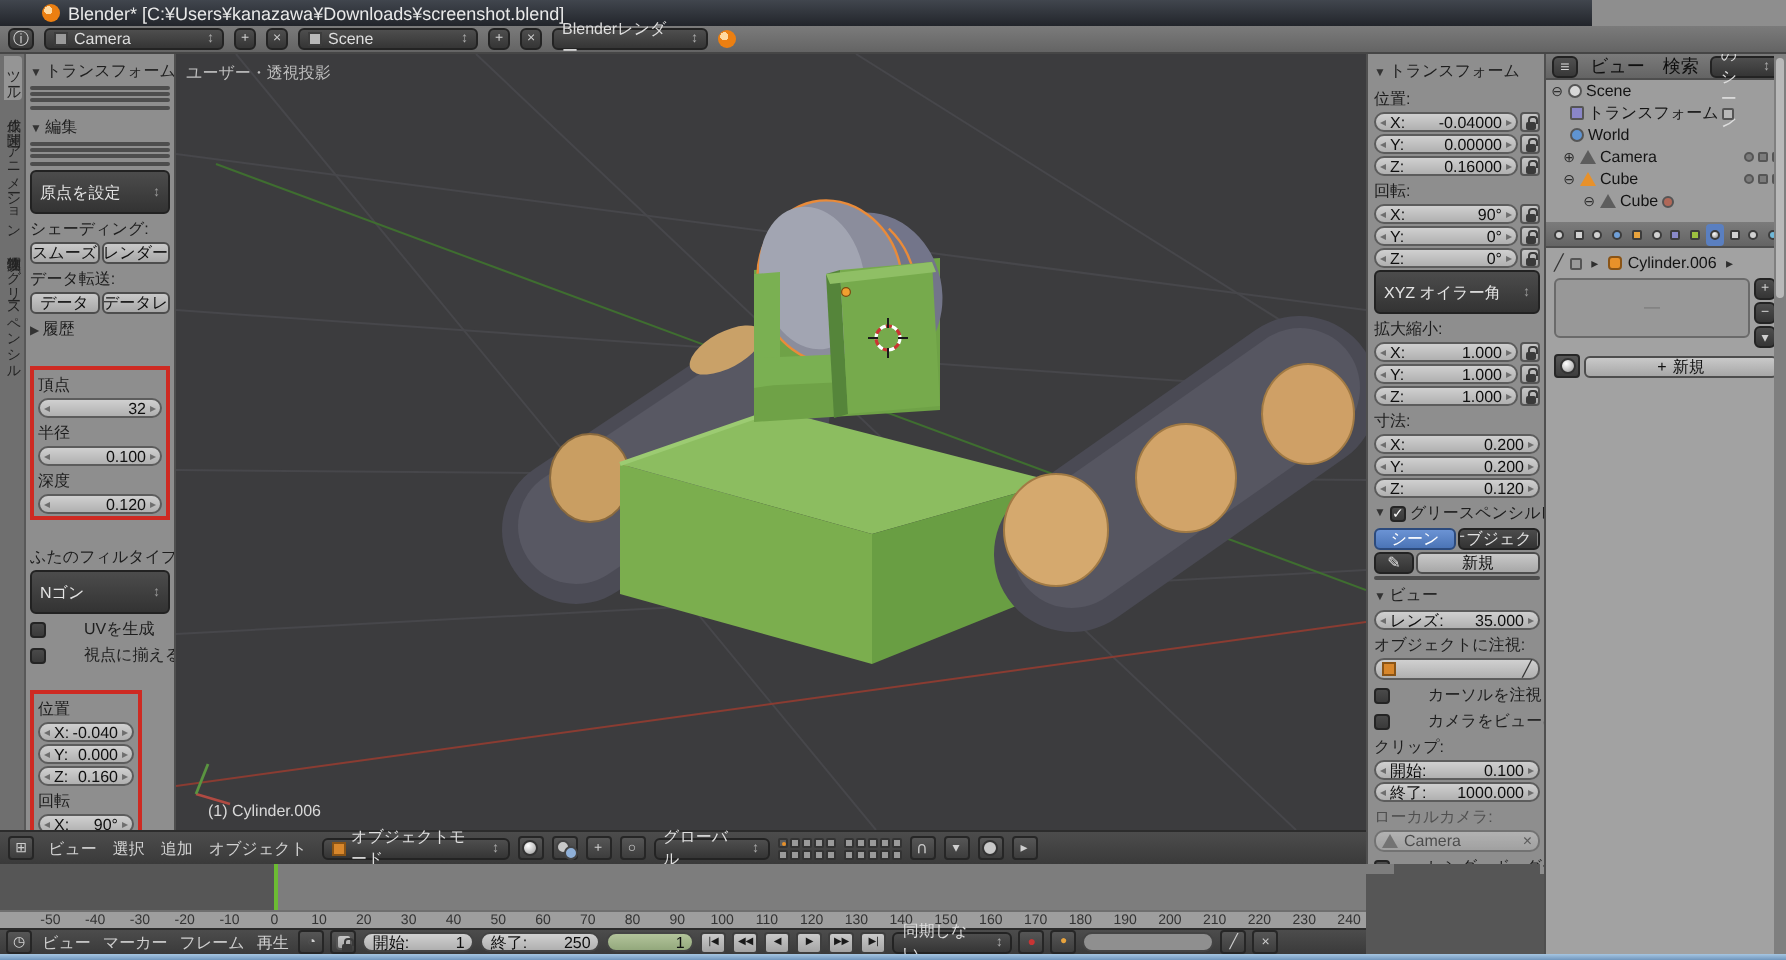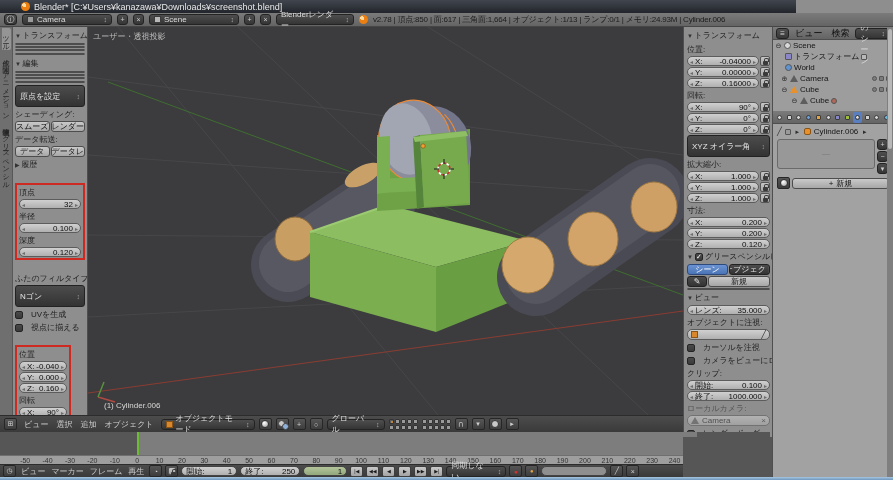--- a/index.html
+++ b/index.html
@@ -30,21 +30,21 @@
 .btn{height:11px;background:linear-gradient(#c9c9c9,#a7a7a7);border:1px solid #4d4d4d;border-radius:3px;font-size:8px;color:#101010;display:flex;align-items:center;justify-content:center;white-space:nowrap;overflow:hidden}
 .btnrow{display:flex;gap:1px}
 .btnrow .btn{flex:1}
 .ddl{height:12px;background:linear-gradient(#4c4c4c,#333);border:1px solid #222;border-radius:3px;color:#e4e4e4;font-size:8px;display:flex;align-items:center;padding:10px 4px}
 .ddl::after{content:"↕";font-size:7px;color:#9a9a9a;margin-left:auto}
 .lbl{font-size:8px;color:#1d1d1d;white-space:nowrap;margin-top:1px}
 .fld{height:10px;background:linear-gradient(#d0d0d0,#b0b0b0);border:1px solid #5c5c5c;border-radius:5px;display:flex;align-items:center;font-size:8px;color:#0f0f0f;padding:0 2px;white-space:nowrap}
 .fld::before{content:"◂";font-size:6px;color:#6e6e6e;margin-right:2px}
 .fld::after{content:"▸";font-size:6px;color:#6e6e6e;margin-left:2px}
 .fld .fv{margin-left:auto}
-.cbrow{display:flex;align-items:center;gap:8px;font-size:8px;color:#1d1d1d;margin-top:1px;white-space:nowrap}
+.cbrow{display:flex;align-items:center;gap:19px;font-size:8px;color:#1d1d1d;margin-top:1px;white-space:nowrap}
 .cb{width:8px;height:8px;background:linear-gradient(#4a4a4a,#3a3a3a);border:1px solid #242424;border-radius:2px;flex:0 0 auto;display:flex;align-items:center;justify-content:center;color:#fff;font-size:7px}
 .cb.on::after{content:"✓"}
 .annbox{border:2px solid #ce2a22;padding:1px 2px;margin:11px 0;display:flex;flex-direction:column;gap:1px}
 .annbox.narrow{margin-right:14px}
 .sep{height:3px}
 
 .vpwrap{position:absolute;left:88px;top:27px;width:595px;height:388px;background:#3c3c3e}
 .vph{position:absolute;left:0;top:415px;width:683px;height:17px;background:linear-gradient(#4c4c4c,#3a3a3a);border-top:1px solid #2c2c2c;display:flex;align-items:center;gap:4px;padding:0 4px;color:#d2d2d2;font-size:8px}
 .vph .menus{display:flex;gap:2px}
 .vph .menus span{padding:0 3px;color:#d2d2d2}
@@ -140,21 +140,20 @@
     <span class="dd" style="width:90px">
       <span class="cube-ic" style="background:#b8b8b8;border-color:#3c3c3c"></span>
       <span>Scene</span>
     </span>
     <span class="mini m-plus"></span>
     <span class="mini m-x"></span>
     <span class="dd" style="width:78px">
       <span>Blenderレンダー</span>
     </span>
     <span class="blogo"></span>
-    <span class="stats">v2.78 | 頂点:850 | 面:617 | 三角面:1,664 | オブジェクト:1/13 | ランプ:0/1 | メモリ:24.93M | Cylinder.006</span>
   </div>
 
   <div class="toolshelf">
     <div class="tabcol">
         <span class="">ツール</span>
         <span class="">作成</span>
         <span class="">関連</span>
         <span class="">アニメーション</span>
         <span class="">物理演算</span>
         <span class="">グリースペンシル</span>

